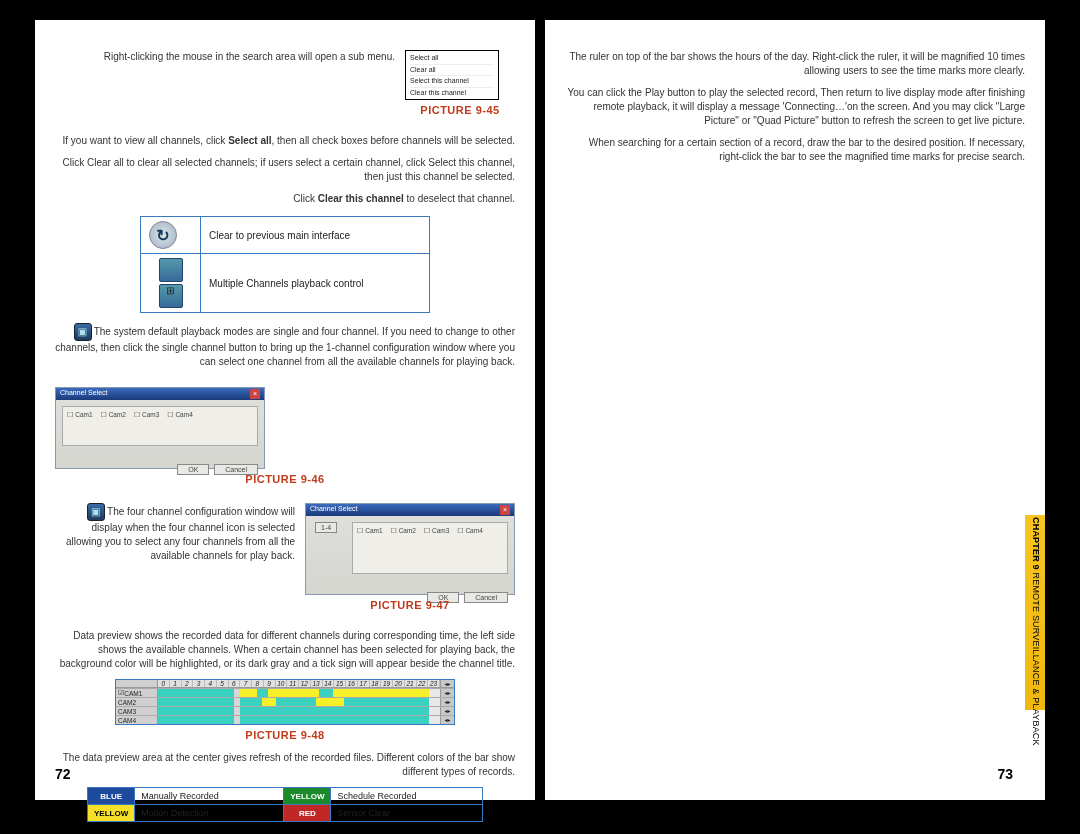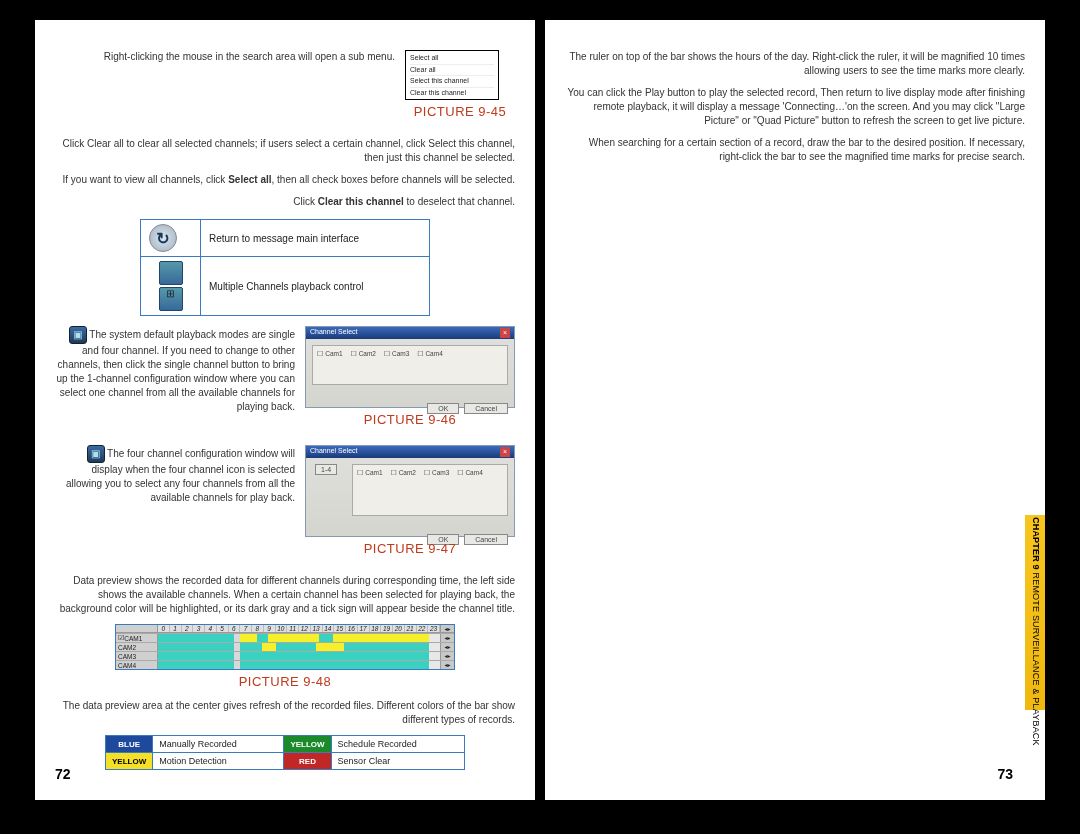--- a/index.html
+++ b/index.html
@@ -2,21 +2,21 @@
 <html><head>
 <meta charset="utf-8">
 <style>
 * { margin: 0; padding: 0; box-sizing: border-box; }
 body { font-family: Arial, Helvetica, sans-serif; font-size: 10px; background: #000; color: #222; width: 1080px; height: 834px; position: relative; }
 .page { position: absolute; background: #fff; width: 500px; height: 780px; top: 20px; }
 .page-left { left: 35px; }
 .page-right { left: 545px; }
 .content { padding: 30px 20px 20px 20px; }
 .para { font-size: 10px; line-height: 1.4; margin-bottom: 8px; color: #333; text-align: right; }
-.caption { color: #c03a1c; font-weight: normal; font-size: 13px; text-align: center; margin: 4px 0 10px 0; letter-spacing: 0.5px; }
+.caption { color: #c03a1c; font-weight: bold; font-size: 11px; text-align: center; margin: 4px 0 10px 0; letter-spacing: 0.5px; }
 .menu-img { border: 1px solid #000; background: #fff; width: 94px; height: 50px; font-size: 7px; padding: 2px 4px; line-height: 1.5; }
 .menu-img div { border-bottom: 1px solid #eee; }
 .row-flex { display: flex; gap: 10px; margin-bottom: 8px; }
 .col-text { flex: 1; }
 .col-img { flex-shrink: 0; }
 .tbl { border-collapse: collapse; width: 290px; margin: 10px auto; }
 .tbl td { border: 1px solid #3a7abf; padding: 4px 8px; font-size: 10px; vertical-align: middle; }
 .icon-cell { width: 60px; text-align: center; padding: 2px; }
 .icon-box { display: inline-flex; align-items: center; justify-content: center; }
 .icon-blue { width: 24px; height: 24px; background: linear-gradient(#59a,#37699a); border: 1px solid #246; border-radius: 2px; display: inline-block; margin: 0 1px; }
@@ -39,21 +39,21 @@
 .timeline-ticks { flex:1; display:flex; font-size:6.5px; background:#e0e0e0; }
 .tick { flex:1; text-align:center; border-right:1px solid #bbb; font-style: italic; }
 .tl-row { display:flex; height:9px; border-top:1px solid #aaa; }
 .tl-lbl { width:42px; font-size:6.5px; background:#d0d0d0; border-right:1px solid #999; padding-left:2px; display:flex; align-items:center; }
 .tl-bar { flex:1; display:flex; position:relative; background:#e8e8e8; }
 .seg { height:100%; }
 .seg.teal { background:#3bd1c1; }
 .seg.yellow { background:#f5f02a; }
 .seg.lightgray { background:#d8d8d8; }
 .tl-end { width:14px; background:#c8c8c8; border-left:1px solid #999; font-size:6px; text-align:center; }
-.legend { border-collapse: collapse; width: 360px; margin: 8px auto 15px; }
+.legend { border-collapse: collapse; width: 396px; margin: 8px auto 15px; }
 .legend td { border: 1px solid #3a7abf; padding: 3px 6px; font-size: 9px; }
 .legend .tag { text-align:center; color:#fff; font-weight:bold; font-size:8px; width:40px; }
 .tag.blue { background:#1e4a9e; }
 .tag.yellow { background:#f5e028; color:#000; }
 .tag.green { background:#1a8a2a; }
 .tag.red { background:#c02828; }
 .page-num { position:absolute; bottom:18px; font-size:14px; font-weight:bold; color:#000000; }
 .page-left .page-num { left: 20px; }
 .page-right .page-num { right: 32px; }
 .side-tab { position:absolute; right:0; top:495px; width:20px; height:195px; background:linear-gradient(#f7c51f,#f0b80e); }
@@ -74,47 +74,47 @@
         <div class="menu-img">
           <div>Select all</div>
           <div>Clear all</div>
           <div>Select this channel</div>
           <div style="border-bottom:none;">Clear this channel</div>
         </div>
         <div class="caption">PICTURE 9-45</div>
       </div>
     </div>
 
+    <div class="para"><span>If you want to view all channels, click </span><b>Select all</b><span>, then all check boxes before channels will be selected.</span></div>
     <div class="para">Click Clear all to clear all selected channels; if users select a certain channel, click Select this channel, then just this channel be selected.</div>
-    <div class="para"><span>If you want to view all channels, click </span><b>Select all</b><span>, then all check boxes before channels will be selected.</span></div>
     <div class="para"><span>Click </span><b>Clear this channel</b><span> to deselect that channel.</span></div>
 
     <table class="tbl">
       <tbody>
           <tr>
         <td class="icon-cell">
               <span class="icon-refresh">↻</span>
             </td>
-        <td>Return to message main interface</td>
+        <td>Clear to previous main interface</td>
       </tr>
       <tr>
         <td class="icon-cell">
           <span class="icon-box">
                 <span class="icon-blue"></span>
               </span>
           <span class="icon-box">
                 <span class="icon-blue" style="background:linear-gradient(#59a,#37699a);">⊞</span>
               </span>
         </td>
         <td>Multiple Channels playback control</td>
       </tr>
     </tbody>
       </table>
 
-    <div class="row-flex" style="margin-top:6px;">
+    <div class="row-flex" style="margin-top:6px;flex-direction:column;">
       <div class="col-text">
         <div class="para"><span class="inline-icon"></span><span>The system default playback modes are single and four channel. If you need to change to other channels, then click the single channel button to bring up the 1-channel configuration window where you can select one channel from all the available channels for playing back.</span></div>
       </div>
       <div class="col-img">
         <div class="screenshot" style="height:82px;">
           <div class="scr-title">
               <span>Channel Select</span>
               <span class="x">×</span>
             </div>
           <div class="scr-body">

